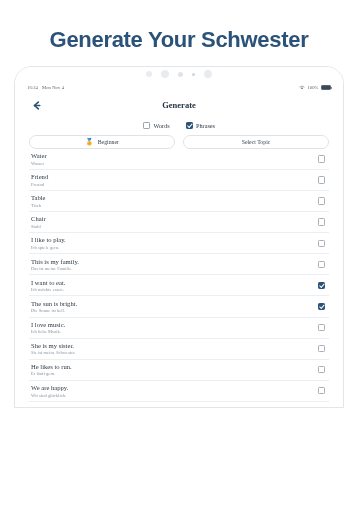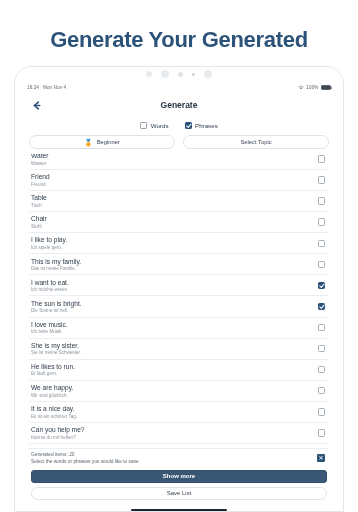--- a/index.html
+++ b/index.html
@@ -23,26 +23,27 @@
     color: #2b5278;
     letter-spacing: -0.3px;
     padding-top: 28px;
     line-height: 1.1;
   }
 
   
   .tablet {
     position: absolute;
     left: 14px; top: 66px;
-    width: 330px; height: 446px;
+    width: 330px; height: 342px;
     background: #ffffff;
     border: 1.6px solid #e2e5e9;
     border-top-left-radius: 18px;
     border-top-right-radius: 18px;
     overflow: hidden;
+    font-family: Liberation Serif, serif;
   }
   .bezel-sensors {
     height: 14px;
     display: flex;
     align-items: center;
     justify-content: center;
     gap: 9px;
     background: #ffffff;
   }
   .sensor { border-radius: 50%; background: #e9ecef; }
@@ -263,21 +264,21 @@
     width: 96px; height: 2.4px;
     background: #1e252c;
     border-radius: 2px;
   }
 </style>
 </head>
 <body>
 
 <div class="page">
 
-  <div class="headline">Generate Your Generated</div>
+  <div class="headline">Generate Your Schwester</div>
 
   <div class="tablet">
 
     <div class="bezel-sensors">
       <span class="sensor s1"></span>
       <span class="sensor s2"></span>
       <span class="sensor s3"></span>
       <span class="sensor s4"></span>
       <span class="sensor s5"></span>
     </div>

